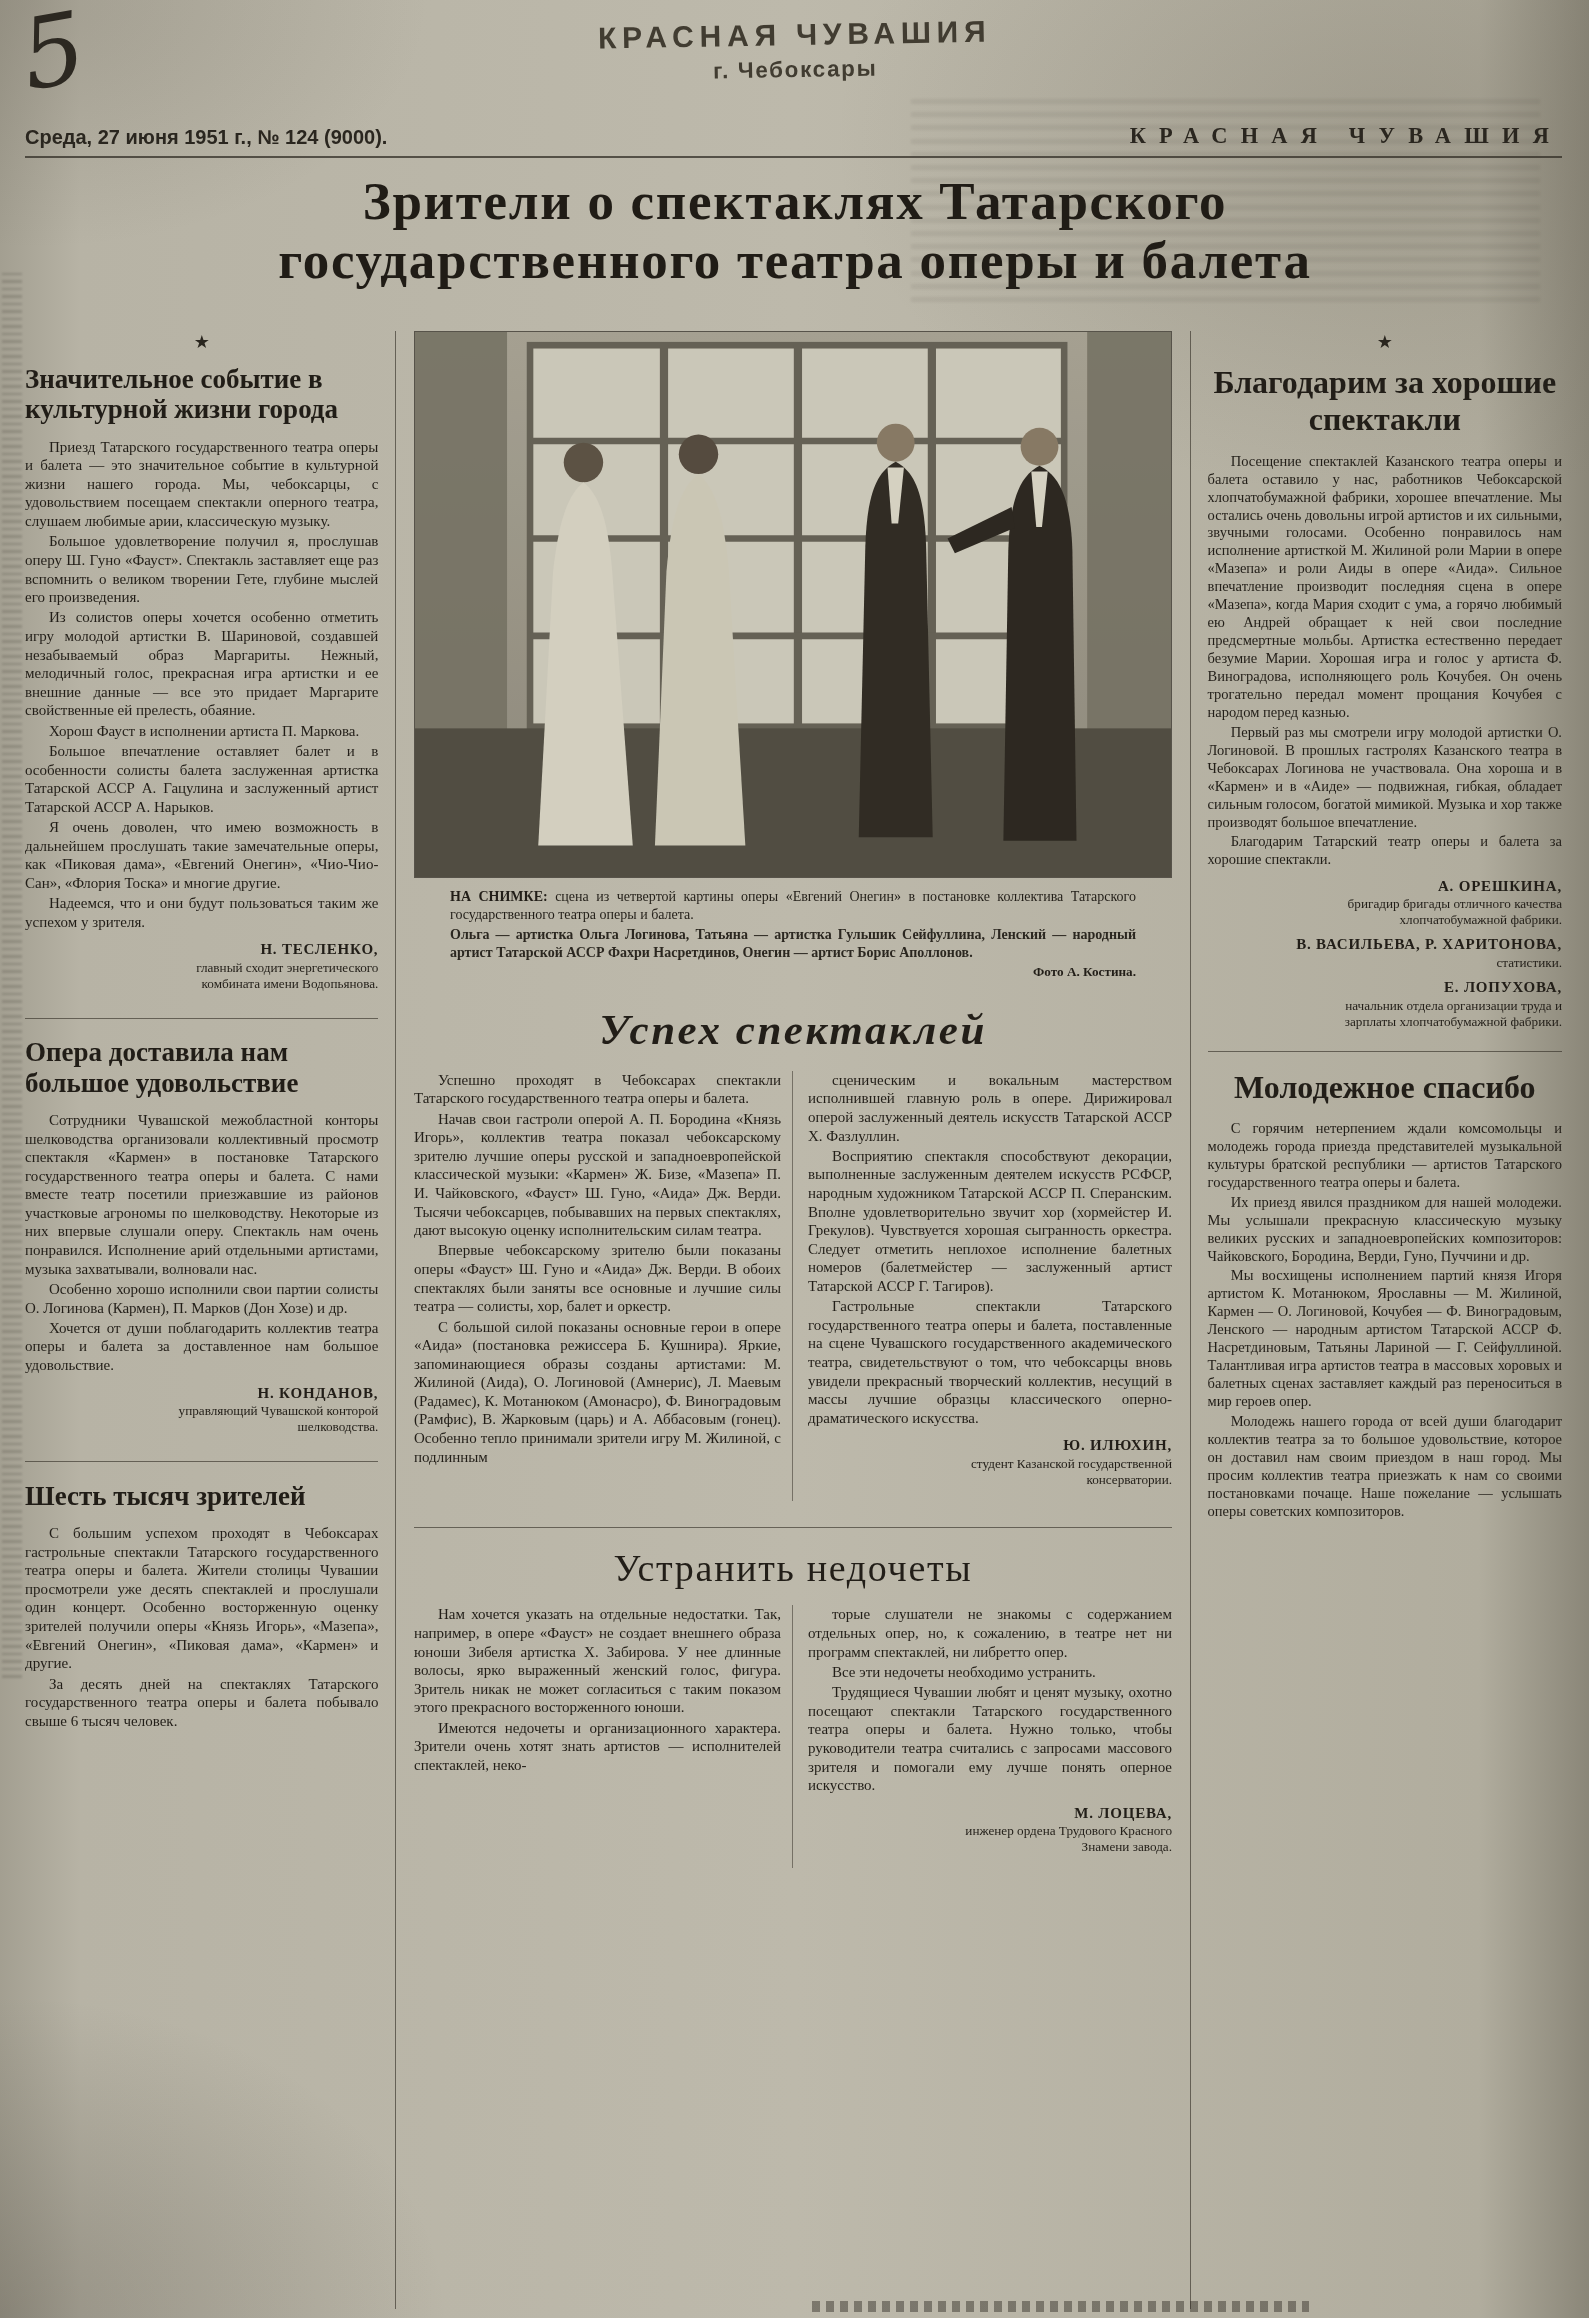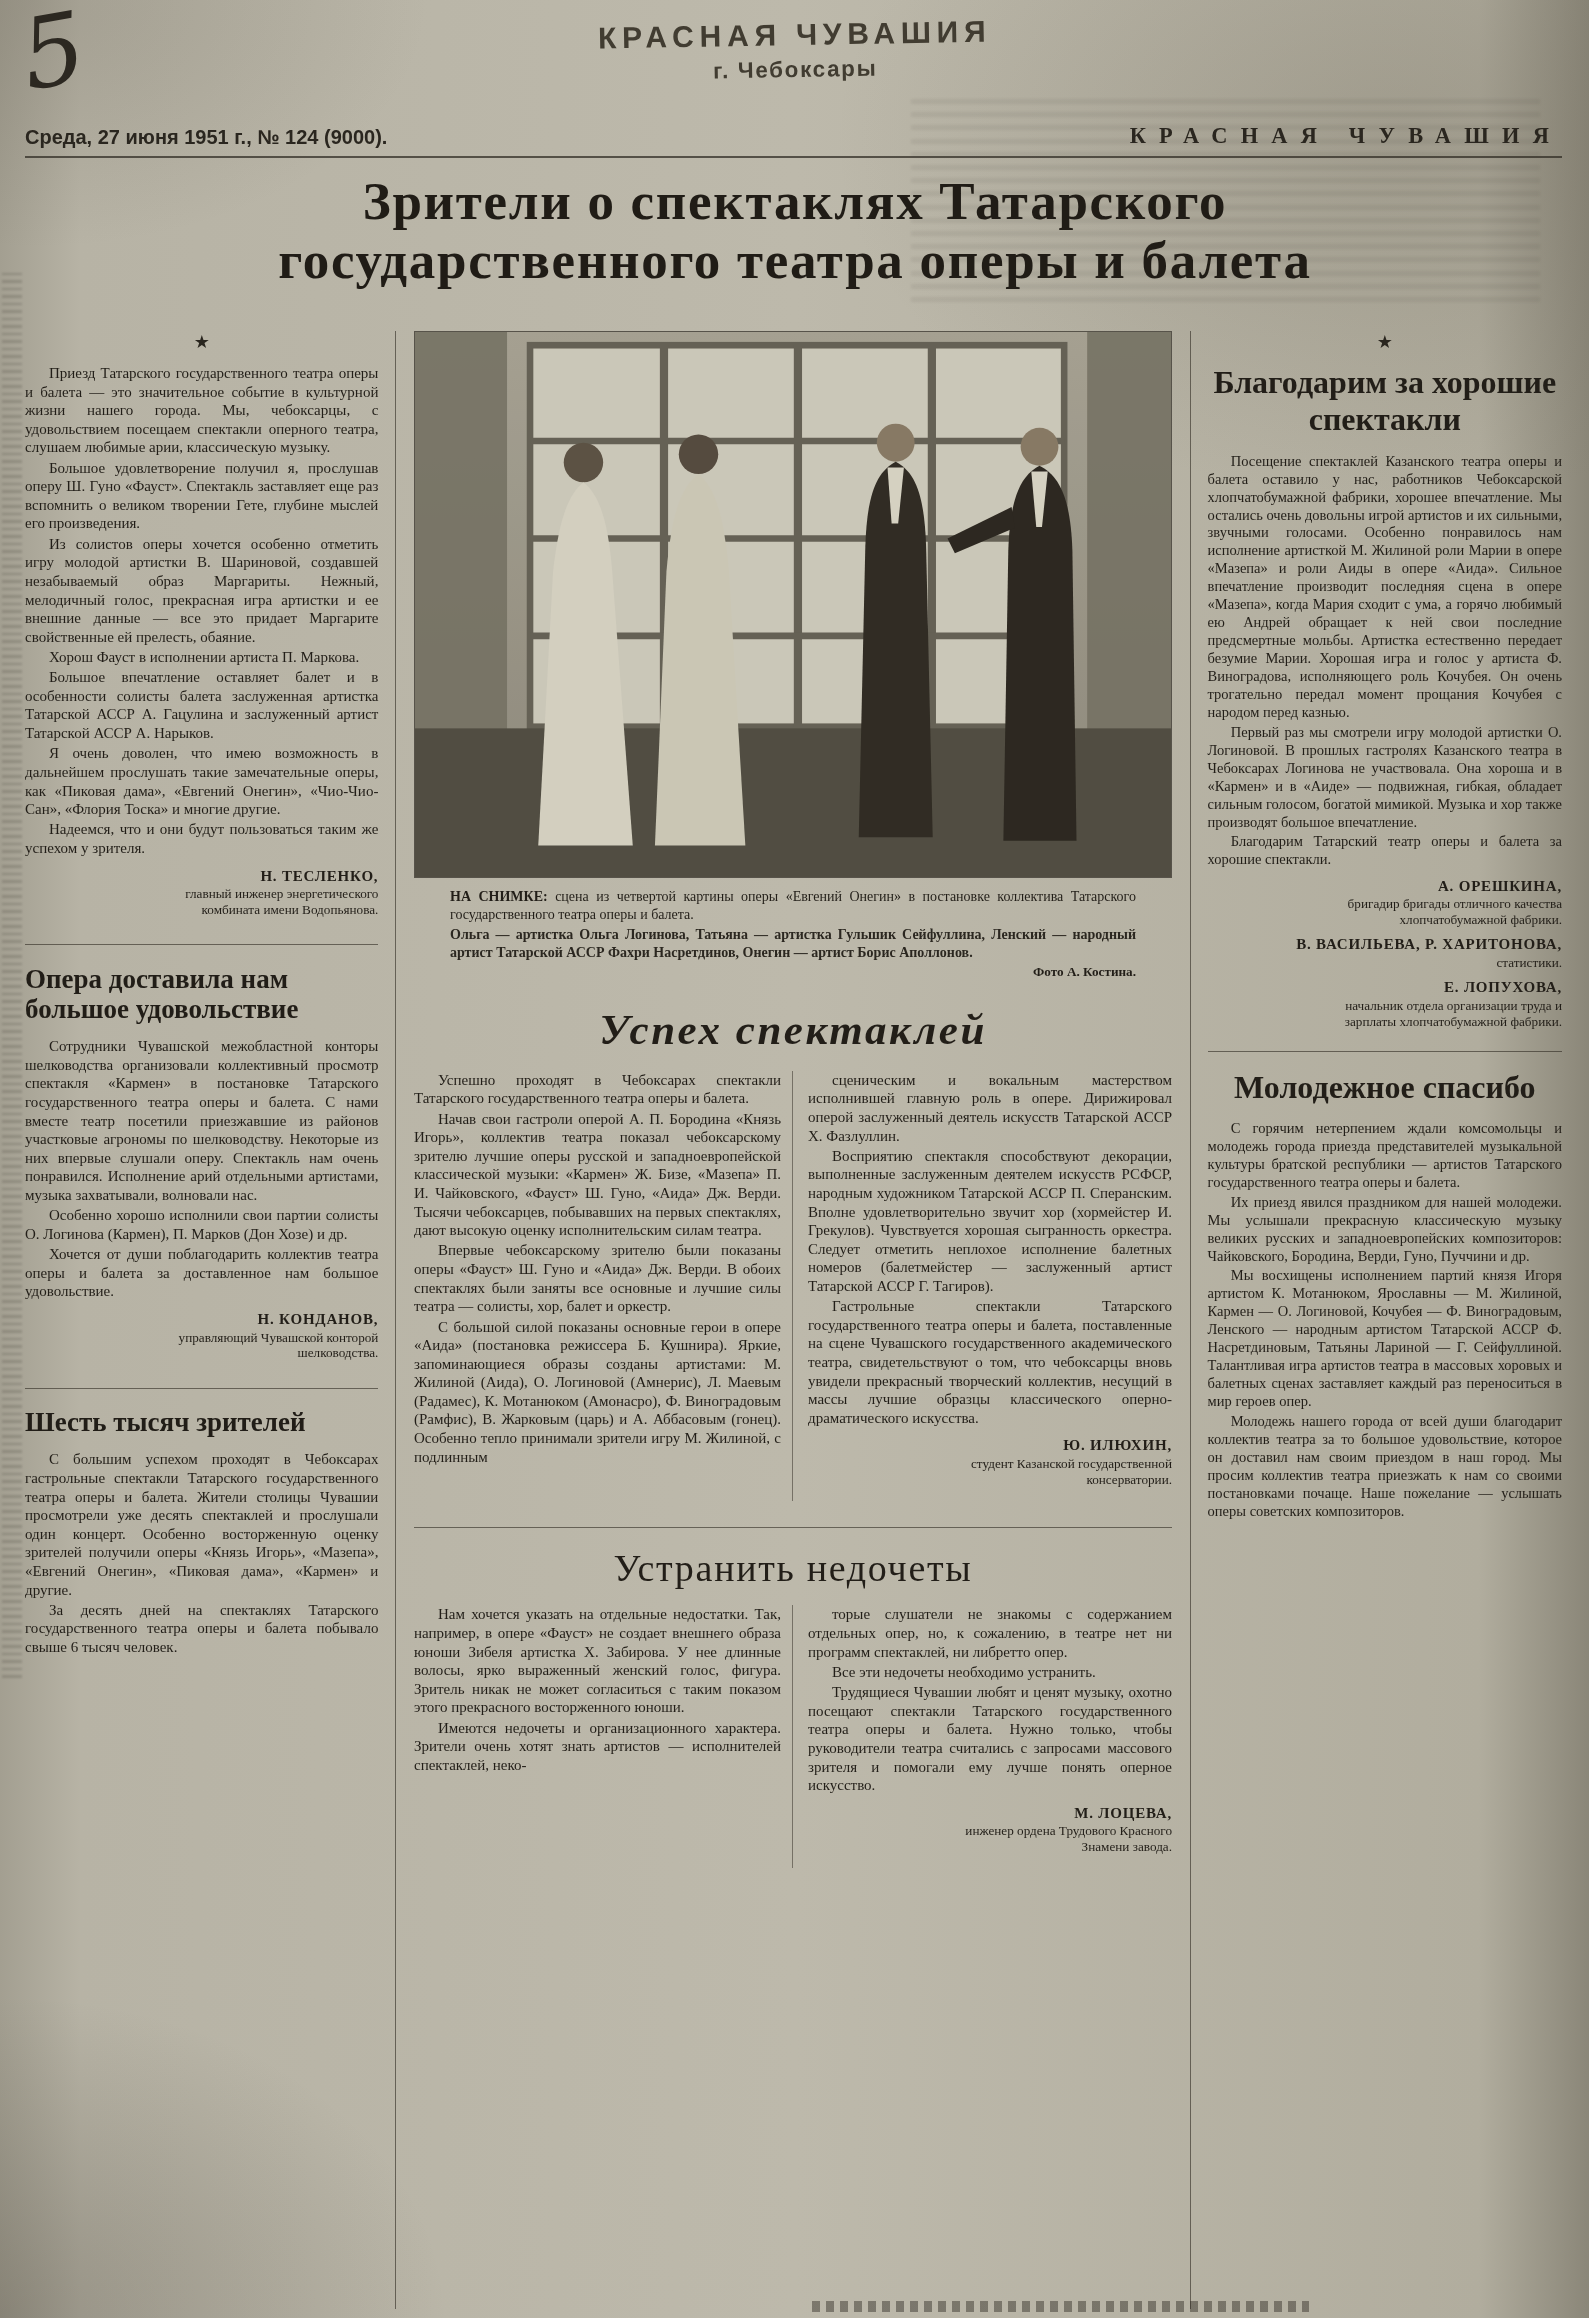--- a/index.html
+++ b/index.html
@@ -122,32 +122,33 @@
     <span>Зрители о спектаклях Татарского</span><br>
     <span>государственного театра оперы и балета</span>
   </h1>
 
   <div class="columns">
 
     <div class="col col-left">
       <div class="star-row">★</div>
 
       <section class="article">
+        <h2 class="sec-title">Значительное событие в культурной жизни города</h2>
         <div>
             <p class="para">Приезд Татарского государственного театра оперы и балета — это значительное событие в культурной жизни нашего города. Мы, чебоксарцы, с удовольствием посещаем спектакли оперного театра, слушаем любимые арии, классическую музыку.</p>
             <p class="para">Большое удовлетворение получил я, прослушав оперу Ш. Гуно «Фауст». Спектакль заставляет еще раз вспомнить о великом творении Гете, глубине мыслей его произведения.</p>
             <p class="para">Из солистов оперы хочется особенно отметить игру молодой артистки В. Шариновой, создавшей незабываемый образ Маргариты. Нежный, мелодичный голос, прекрасная игра артистки и ее внешние данные — все это придает Маргарите свойственные ей прелесть, обаяние.</p>
             <p class="para">Хорош Фауст в исполнении артиста П. Маркова.</p>
             <p class="para">Большое впечатление оставляет балет и в особенности солисты балета заслуженная артистка Татарской АССР А. Гацулина и заслуженный артист Татарской АССР А. Нарыков.</p>
             <p class="para">Я очень доволен, что имею возможность в дальнейшем прослушать такие замечательные оперы, как «Пиковая дама», «Евгений Онегин», «Чио-Чио-Сан», «Флория Тоска» и многие другие.</p>
             <p class="para">Надеемся, что и они будут пользоваться таким же успехом у зрителя.</p>
           </div>
         <div class="sig">
           <div class="sig-name">Н. ТЕСЛЕНКО,</div>
-          <div class="sig-role">главный инженер энергетического комбината имени Водопьянова.</div>
+          <div class="sig-role">главный сходит энергетического комбината имени Водопьянова.</div>
         </div>
       </section>
 
       <section class="article">
         <h2 class="sec-title">Опера доставила нам большое удовольствие</h2>
         <div>
             <p class="para">Сотрудники Чувашской межобластной конторы шелководства организовали коллективный просмотр спектакля «Кармен» в постановке Татарского государственного театра оперы и балета. С нами вместе театр посетили приезжавшие из районов участковые агрономы по шелководству. Некоторые из них впервые слушали оперу. Спектакль нам очень понравился. Исполнение арий отдельными артистами, музыка захватывали, волновали нас.</p>
             <p class="para">Особенно хорошо исполнили свои партии солисты О. Логинова (Кармен), П. Марков (Дон Хозе) и др.</p>
             <p class="para">Хочется от души поблагодарить коллектив театра оперы и балета за доставленное нам большое удовольствие.</p>
           </div>

